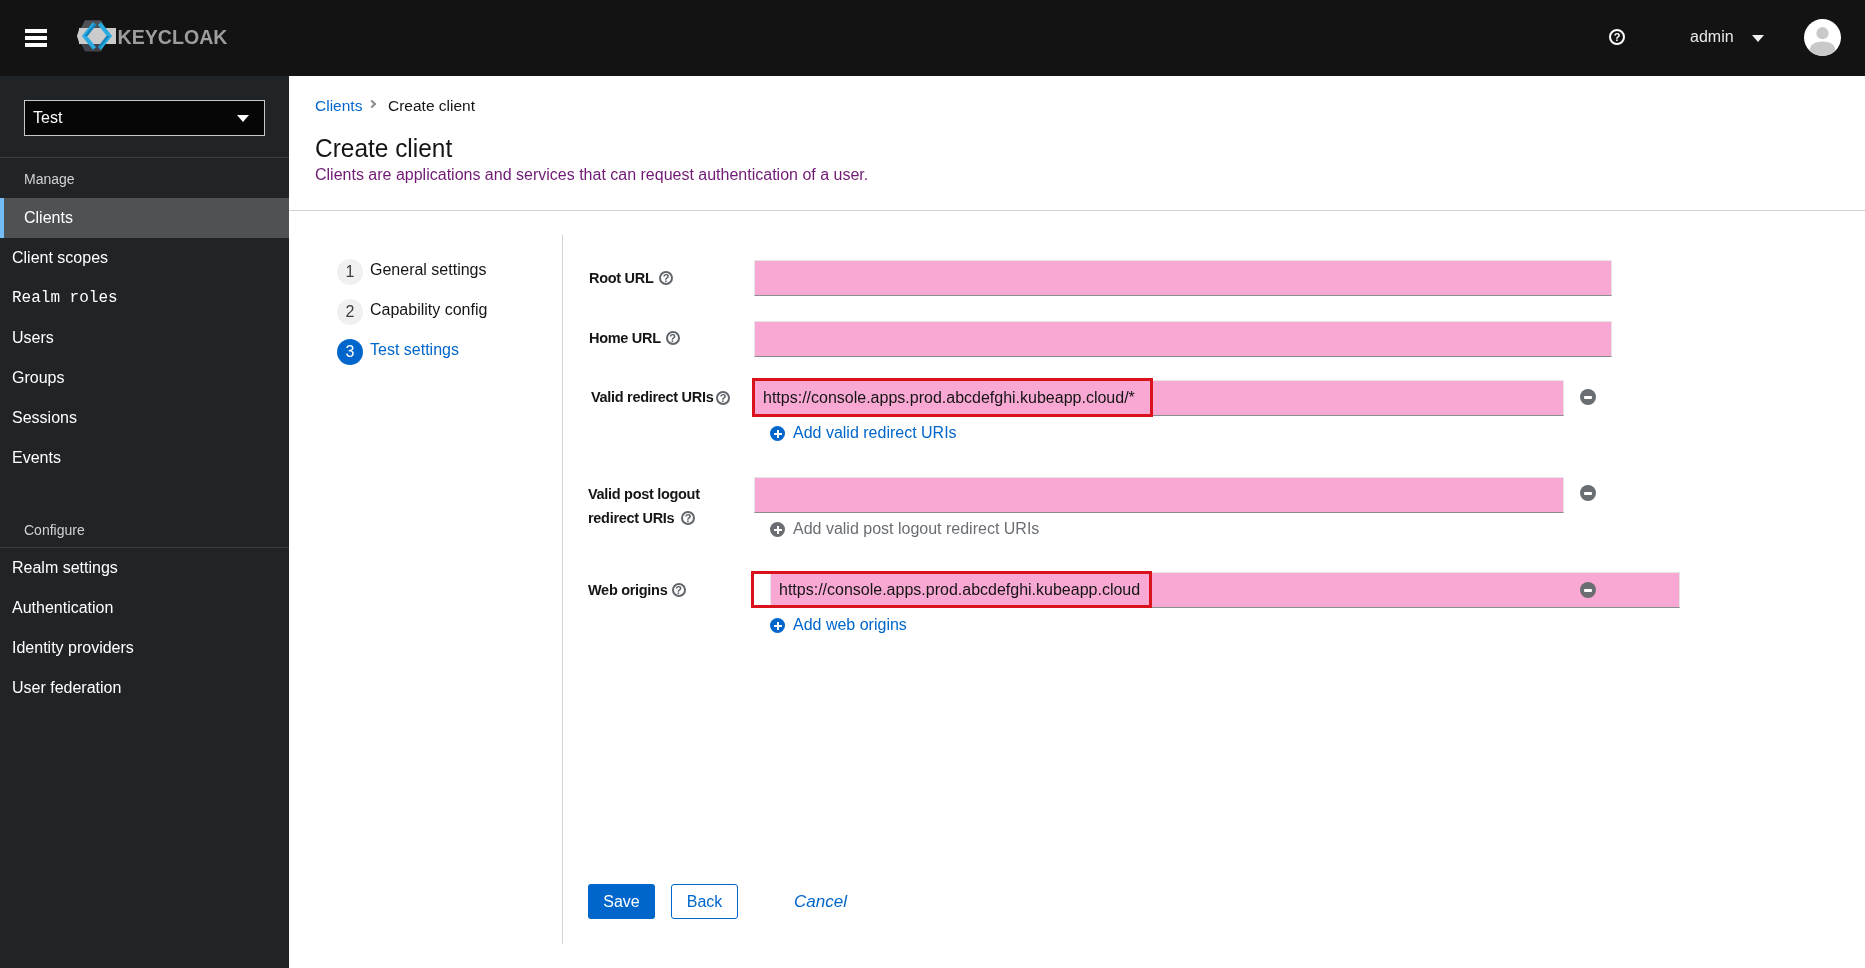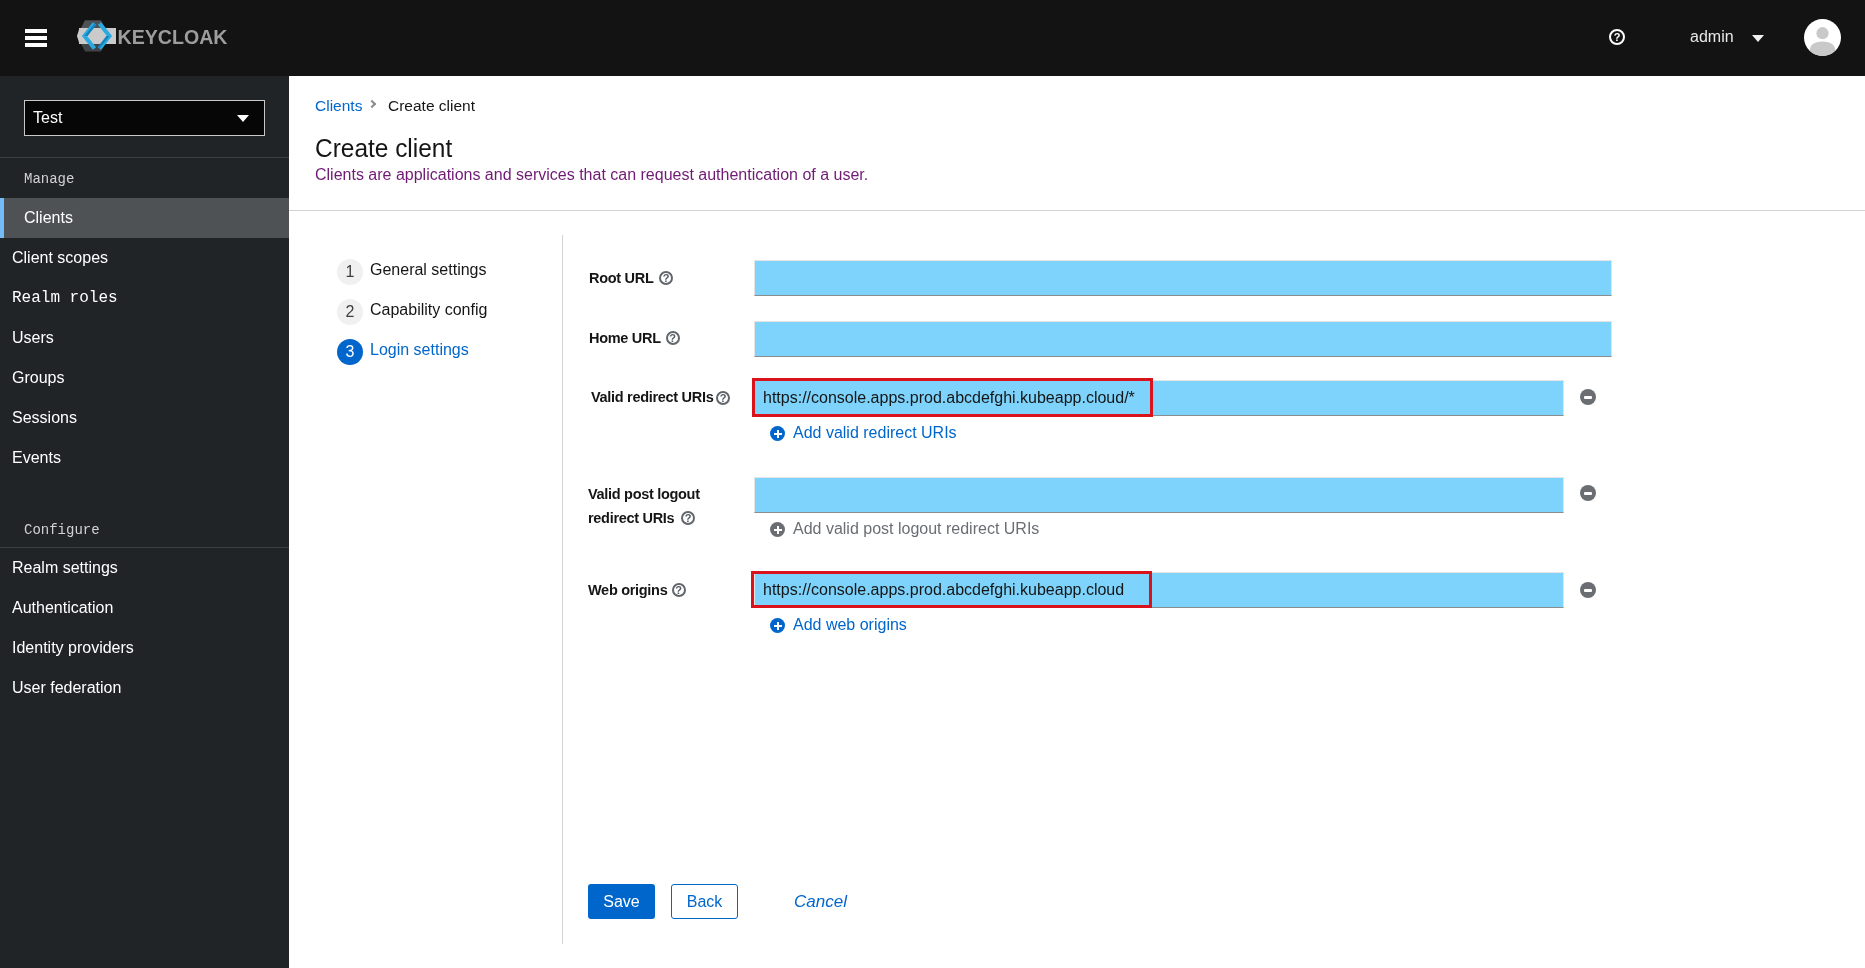--- a/index.html
+++ b/index.html
@@ -16,21 +16,21 @@
 #adminTxt { position:absolute; left:1690px; top:28px; font-size:16px; color:#e8e8e8; }
 #hdrCaret { position:absolute; left:1752px; top:34.5px; width:0; height:0; border-left:6px solid transparent; border-right:6px solid transparent; border-top:7px solid #f0f0f0; }
 #avatar { position:absolute; left:1804px; top:19px; }
 
 
 #side { position:absolute; left:0; top:76px; width:289px; height:892px; background:#212427; }
 #realmSel { position:absolute; left:24px; top:24px; width:241px; height:36px; background:#060606; border:1px solid #c8c8c8; }
 #realmSel .t { position:absolute; left:8px; top:8px; font-size:16px; color:#fff; }
 #realmSel .c { position:absolute; right:15px; top:14px; width:0; height:0; border-left:6.5px solid transparent; border-right:6.5px solid transparent; border-top:7.5px solid #fff; }
 .sideHr { position:absolute; left:0; width:289px; height:0; border-top:1px solid #3c3f42; }
-.navTitle { position:absolute; left:24px; font-size:14px; color:#d2d2d2;font-family:Liberation Mono, monospace; }
+.navTitle { position:absolute; left:24px; font-size:14px; color:#d2d2d2; }
 .navItem { position:absolute; left:0; width:289px; height:40px; line-height:40px; padding-left:12px; font-size:16px; color:#fff; }
 .navItem.sel { background:#4f5255; border-left:4px solid #73bcf7; padding-left:20px; }
 
 
 #main { position:absolute; left:289px; top:76px; width:1576px; height:892px; background:#fff; }
 #crumb a { position:absolute; left:26px; top:21px; font-size:15.5px; color:#0066cc; text-decoration:none; }
 #crumbSep { position:absolute; left:80px; top:25px; width:6px; height:6px; border-right:2px solid #8a8d90; border-top:2px solid #8a8d90; transform:rotate(45deg); }
 #crumb .cur { position:absolute; left:99px; top:21px; font-size:15.5px; color:#151515; }
 #pgTitle { position:absolute; left:26px; top:57px; font-size:26px; font-weight:normal; color:#151515; transform:scaleX(0.94); transform-origin:0 0; }
 #pgSub { position:absolute; left:26px; top:90px; font-size:16px; color:#701a75; }
@@ -40,21 +40,21 @@
 #wizNav { position:absolute; left:0; top:159px; width:274px; height:709px; border-right:1px solid #d2d2d2; }
 .step { position:absolute; left:48px; }
 .step .num { position:absolute; left:0; top:0; width:26px; height:26px; border-radius:50%; background:#f0f0f0; color:#3c3f42; font-size:16px; text-align:center; line-height:26px; }
 .step .lbl { position:absolute; left:33px; top:2px; font-size:16px; color:#151515; white-space:nowrap; }
 .step.act .num { background:#0066cc; color:#fff; }
 .step.act .lbl { color:#0066cc; }
 
 
 .flabel { position:absolute; font-size:14.5px; letter-spacing:-0.3px; font-weight:bold; color:#151515; white-space:nowrap; }
 .qmark { position:absolute; width:14px; height:14px; border:2px solid #60666b; border-radius:50%; color:#545a60; font-size:11px; font-weight:bold; text-align:center; line-height:10.5px; }
-.tinput { position:absolute; height:36px; background:#7dd3fc; border:1px solid #e5e5e5; border-bottom:1px solid #8a8d90; font-size:16px; color:#151515; padding-left:8px; line-height:34px; white-space:nowrap; }
+.tinput { position:absolute; height:36px; background:#f9a8d4; border:1px solid #e5e5e5; border-bottom:1px solid #8a8d90; font-size:16px; color:#151515; padding-left:8px; line-height:34px; white-space:nowrap; }
 .redbox { position:absolute; border:3px solid #d9121b; }
 .minus { position:absolute; width:16px; height:16px; border-radius:50%; background:#6a6e73; }
 .minus::after { content:""; position:absolute; left:4px; top:6.5px; width:8px; height:3px; background:#fff; border-radius:1px; }
 .addlink { position:absolute; font-size:16px; }
 .plus { position:absolute; left:0; top:2px; width:15px; height:15px; border-radius:50%; }
 .plus::before { content:""; position:absolute; left:3.5px; top:6.5px; width:8px; height:2px; background:#fff; }
 .plus::after { content:""; position:absolute; left:6.5px; top:3.5px; width:2px; height:8px; background:#fff; }
 .addlink .txt { margin-left:23px; }
 .addlink.blue { color:#0066cc; } .addlink.blue .plus { background:#0066cc; }
 .addlink.grey { color:#6a6e73; } .addlink.grey .plus { background:#6a6e73; }
@@ -138,21 +138,21 @@
     <div class="step" style="top:24px;">
         <span class="num">1</span>
         <span class="lbl">General settings</span>
       </div>
     <div class="step" style="top:64px;">
         <span class="num">2</span>
         <span class="lbl">Capability config</span>
       </div>
     <div class="step act" style="top:104px;">
         <span class="num">3</span>
-        <span class="lbl">Login settings</span>
+        <span class="lbl">Test settings</span>
       </div>
   </div>
 
   <div class="flabel" style="left:300px; top:194px;">Root URL</div>
   <div class="qmark" style="left:370px; top:195px;">?</div>
   <div class="tinput" style="left:465px; top:184px; width:858px;"></div>
 
   <div class="flabel" style="left:300px; top:254px;">Home URL</div>
   <div class="qmark" style="left:376.5px; top:255px;">?</div>
   <div class="tinput" style="left:465px; top:245px; width:858px;"></div>
@@ -166,21 +166,21 @@
 
   <div class="flabel" style="left:299px; top:410px;">Valid post logout</div>
   <div class="flabel" style="left:299px; top:434px;">redirect URIs</div>
   <div class="qmark" style="left:392px; top:435px;">?</div>
   <div class="tinput" style="left:465px; top:401px; width:810px;"></div>
   <div class="minus" style="left:1291px; top:409px;"></div>
   <div class="addlink grey" style="left:481px; top:444px;"><span class="plus"></span><span class="txt">Add valid post logout redirect URIs</span></div>
 
   <div class="flabel" style="left:299px; top:506px;">Web origins</div>
   <div class="qmark" style="left:382.5px; top:507px;">?</div>
-  <div class="tinput" style="left:465px; top:496px; width:810px;">https://console.apps.prod.abcdefghi.kubeapp.cloud</div>
+  <div class="tinput" style="left:481px; top:496px; width:910px;">https://console.apps.prod.abcdefghi.kubeapp.cloud</div>
   <div class="redbox" style="left:462px; top:495px; width:401px; height:37px;"></div>
   <div class="minus" style="left:1291px; top:506px;"></div>
   <div class="addlink blue" style="left:481px; top:540px;"><span class="plus"></span><span class="txt">Add web origins</span></div>
 
   <div id="btnSave">Save</div>
   <div id="btnBack">Back</div>
   <div id="btnCancel">Cancel</div>
 </div>
 
 </body></html>

